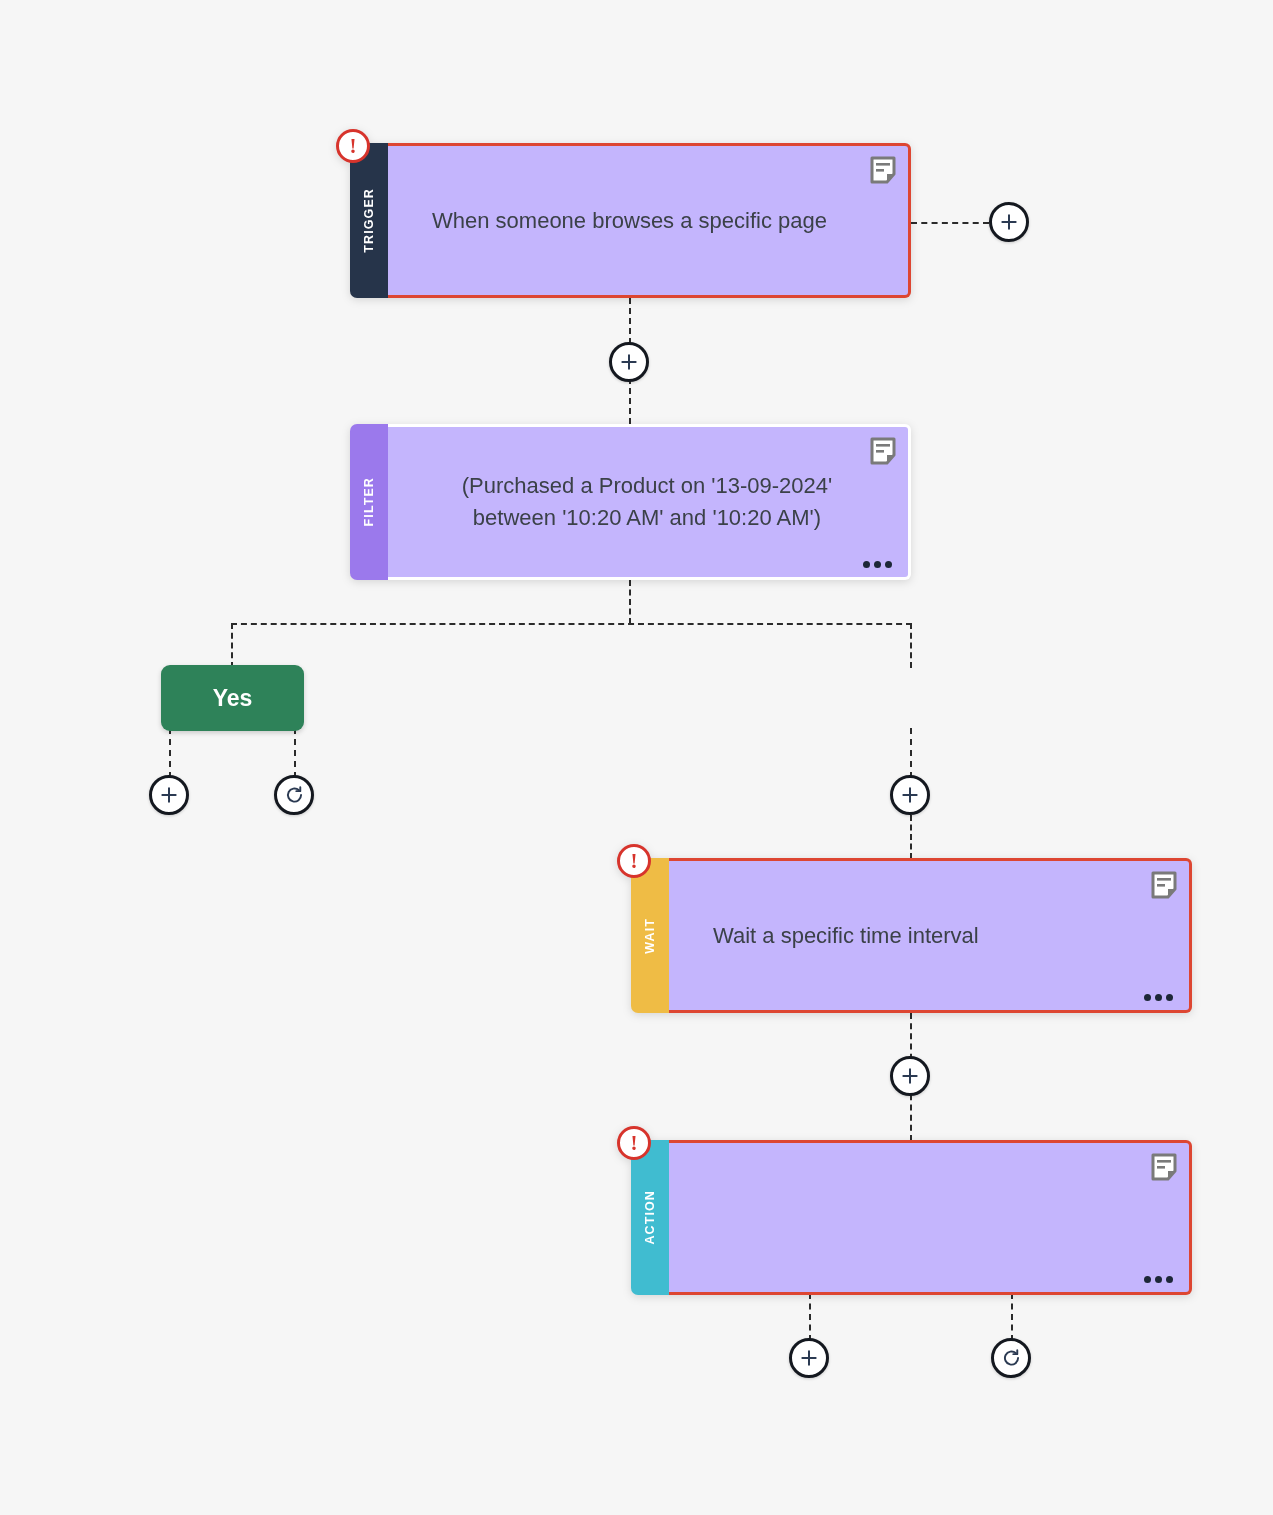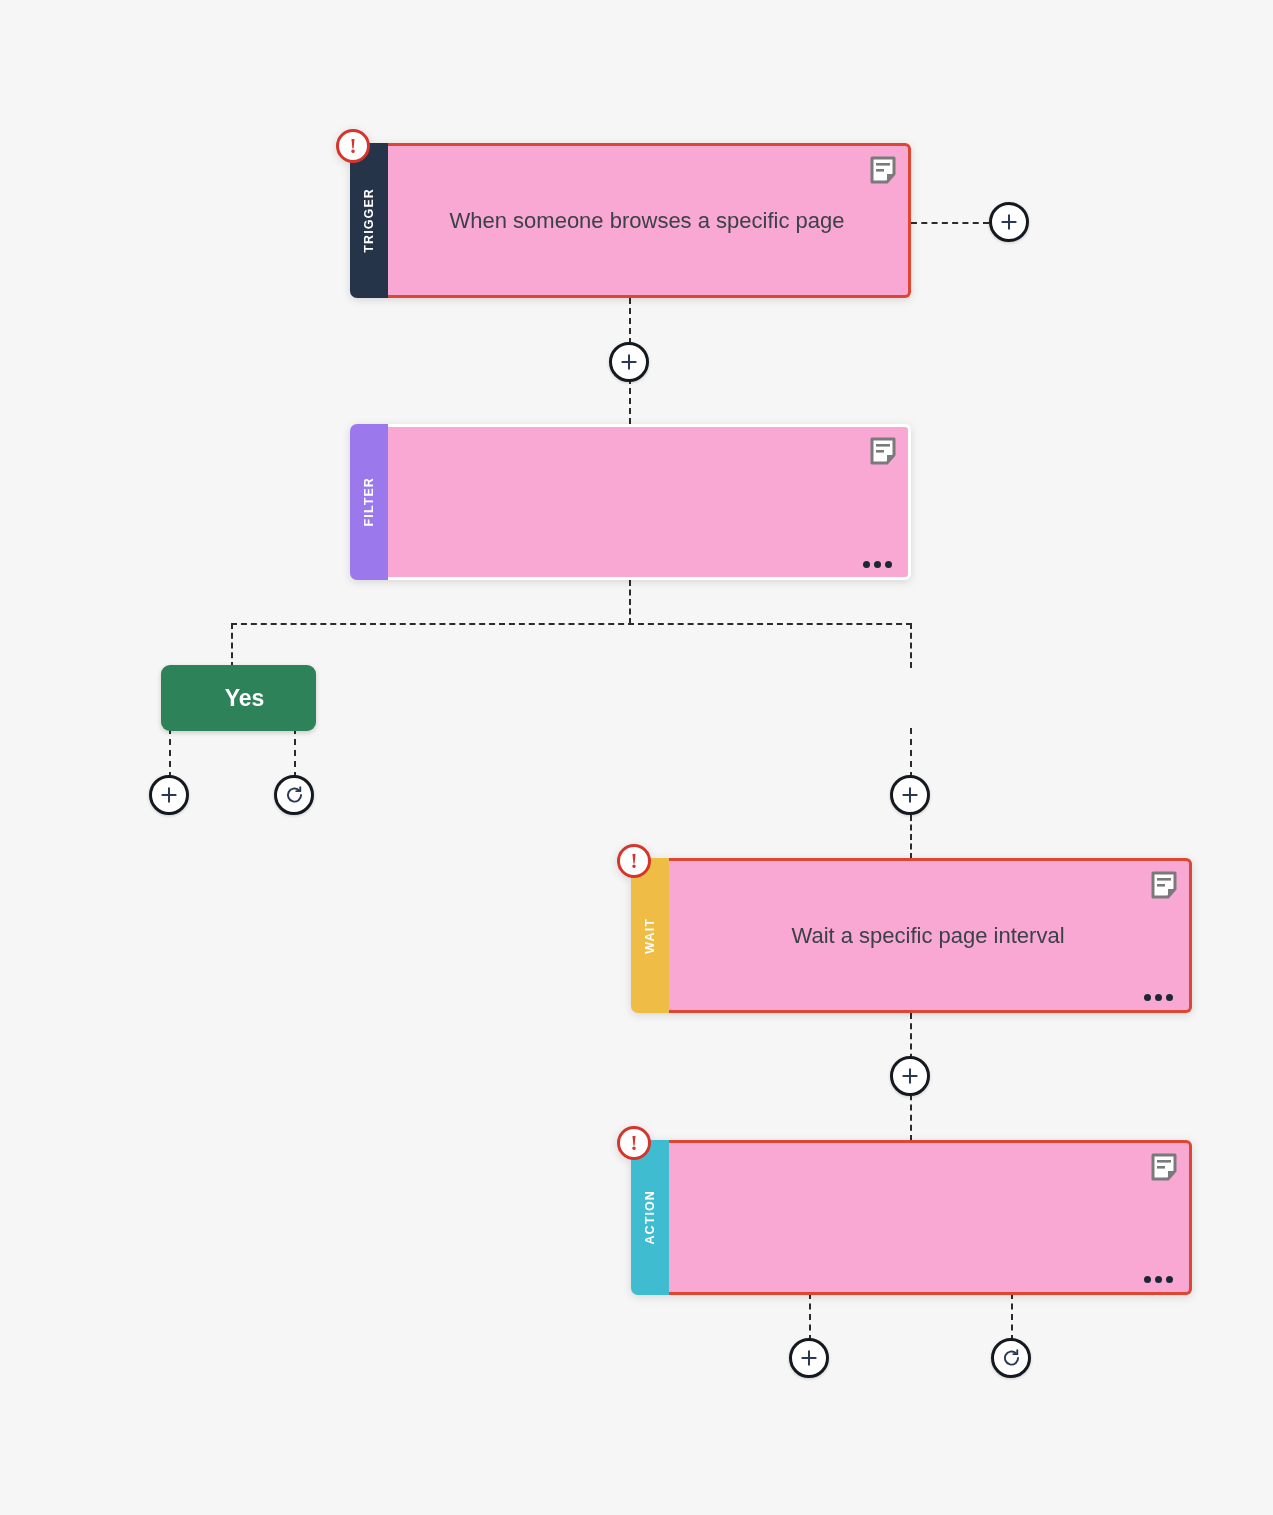--- a/index.html
+++ b/index.html
@@ -77,29 +77,29 @@
     writing-mode: vertical-rl;
     color: #ffffff;
     font-size: 12.5px;
     font-weight: bold;
     letter-spacing: 1.1px;
     line-height: 1;
     white-space: nowrap;
   }
   .node-body {
     flex: 1 1 auto;
-    background: #f9a8d4;
+    background: #c4b5fd;
     border: 3px solid #dd4632;
     border-left: none;
     border-radius: 0 6px 6px 0;
     box-sizing: border-box;
     position: relative;
     display: flex;
     align-items: center;
-    justify-content: center;
+    justify-content: flex-start;
     margin-left: -2px;
   }
   .node-title {
     color: #3b4148;
     font-size: 22px;
     line-height: 1.45;
     text-align: center;
     padding: 0 46px;
     max-width: 100%;
   }
@@ -159,21 +159,20 @@
     border-radius: 9px;
     display: flex;
     align-items: center;
     justify-content: center;
     color: #ffffff;
     font-size: 23px;
     font-weight: bold;
     z-index: 5;
     cursor: pointer;
     box-shadow: 0 2px 5px rgba(0,0,0,0.18);
-    padding-left: 12px;
   }
 </style>
 </head>
 <body>
 
 <div id="canvas">
 
   <div class="conn h" style="left:911px; top:222px; width:78px;"></div>
 
   <div class="conn v" style="left:629px; top:298px; height:126px;"></div>
@@ -238,20 +237,21 @@
     </div>
     <div class="node-body" style="border-color:#ffffff; border-left:none; box-shadow:none; border-radius:0 6px 6px 0;">
       <div class="note-icon">
         <svg viewBox="0 0 26 28" width="26" height="28">
           <path d="M2 2 H24 V18 L17 26 H2 Z" fill="#ffffff" stroke="#7a7a7a" stroke-width="3" stroke-linejoin="round"></path>
           <path d="M24 18 L17 18 L17 26 Z" fill="#7a7a7a"></path>
           <rect x="6" y="7" width="14" height="2.6" fill="#7a7a7a"></rect>
           <rect x="6" y="13" width="8" height="2.6" fill="#7a7a7a"></rect>
         </svg>
       </div>
+      <div class="node-title" style="padding:0 38px;">(Purchased a Product on '13-09-2024' between '10:20 AM' and '10:20 AM')</div>
       <div class="dots">
         <i></i>
         <i></i>
         <i></i>
       </div>
     </div>
   </div>
 
   <div class="branch" style="left:161px; top:665px; width:143px; height:66px; background:#2e8259;">
     <span>Yes</span>
@@ -283,21 +283,21 @@
     </div>
     <div class="node-body">
       <div class="note-icon">
         <svg viewBox="0 0 26 28" width="26" height="28">
           <path d="M2 2 H24 V18 L17 26 H2 Z" fill="#ffffff" stroke="#7a7a7a" stroke-width="3" stroke-linejoin="round"></path>
           <path d="M24 18 L17 18 L17 26 Z" fill="#7a7a7a"></path>
           <rect x="6" y="7" width="14" height="2.6" fill="#7a7a7a"></rect>
           <rect x="6" y="13" width="8" height="2.6" fill="#7a7a7a"></rect>
         </svg>
       </div>
-      <div class="node-title">Wait a specific page interval</div>
+      <div class="node-title">Wait a specific time interval</div>
       <div class="dots">
         <i></i>
         <i></i>
         <i></i>
       </div>
     </div>
     <div class="err-badge" style="left:-14px; top:-14px;">
       <span>!</span>
     </div>
   </div>

